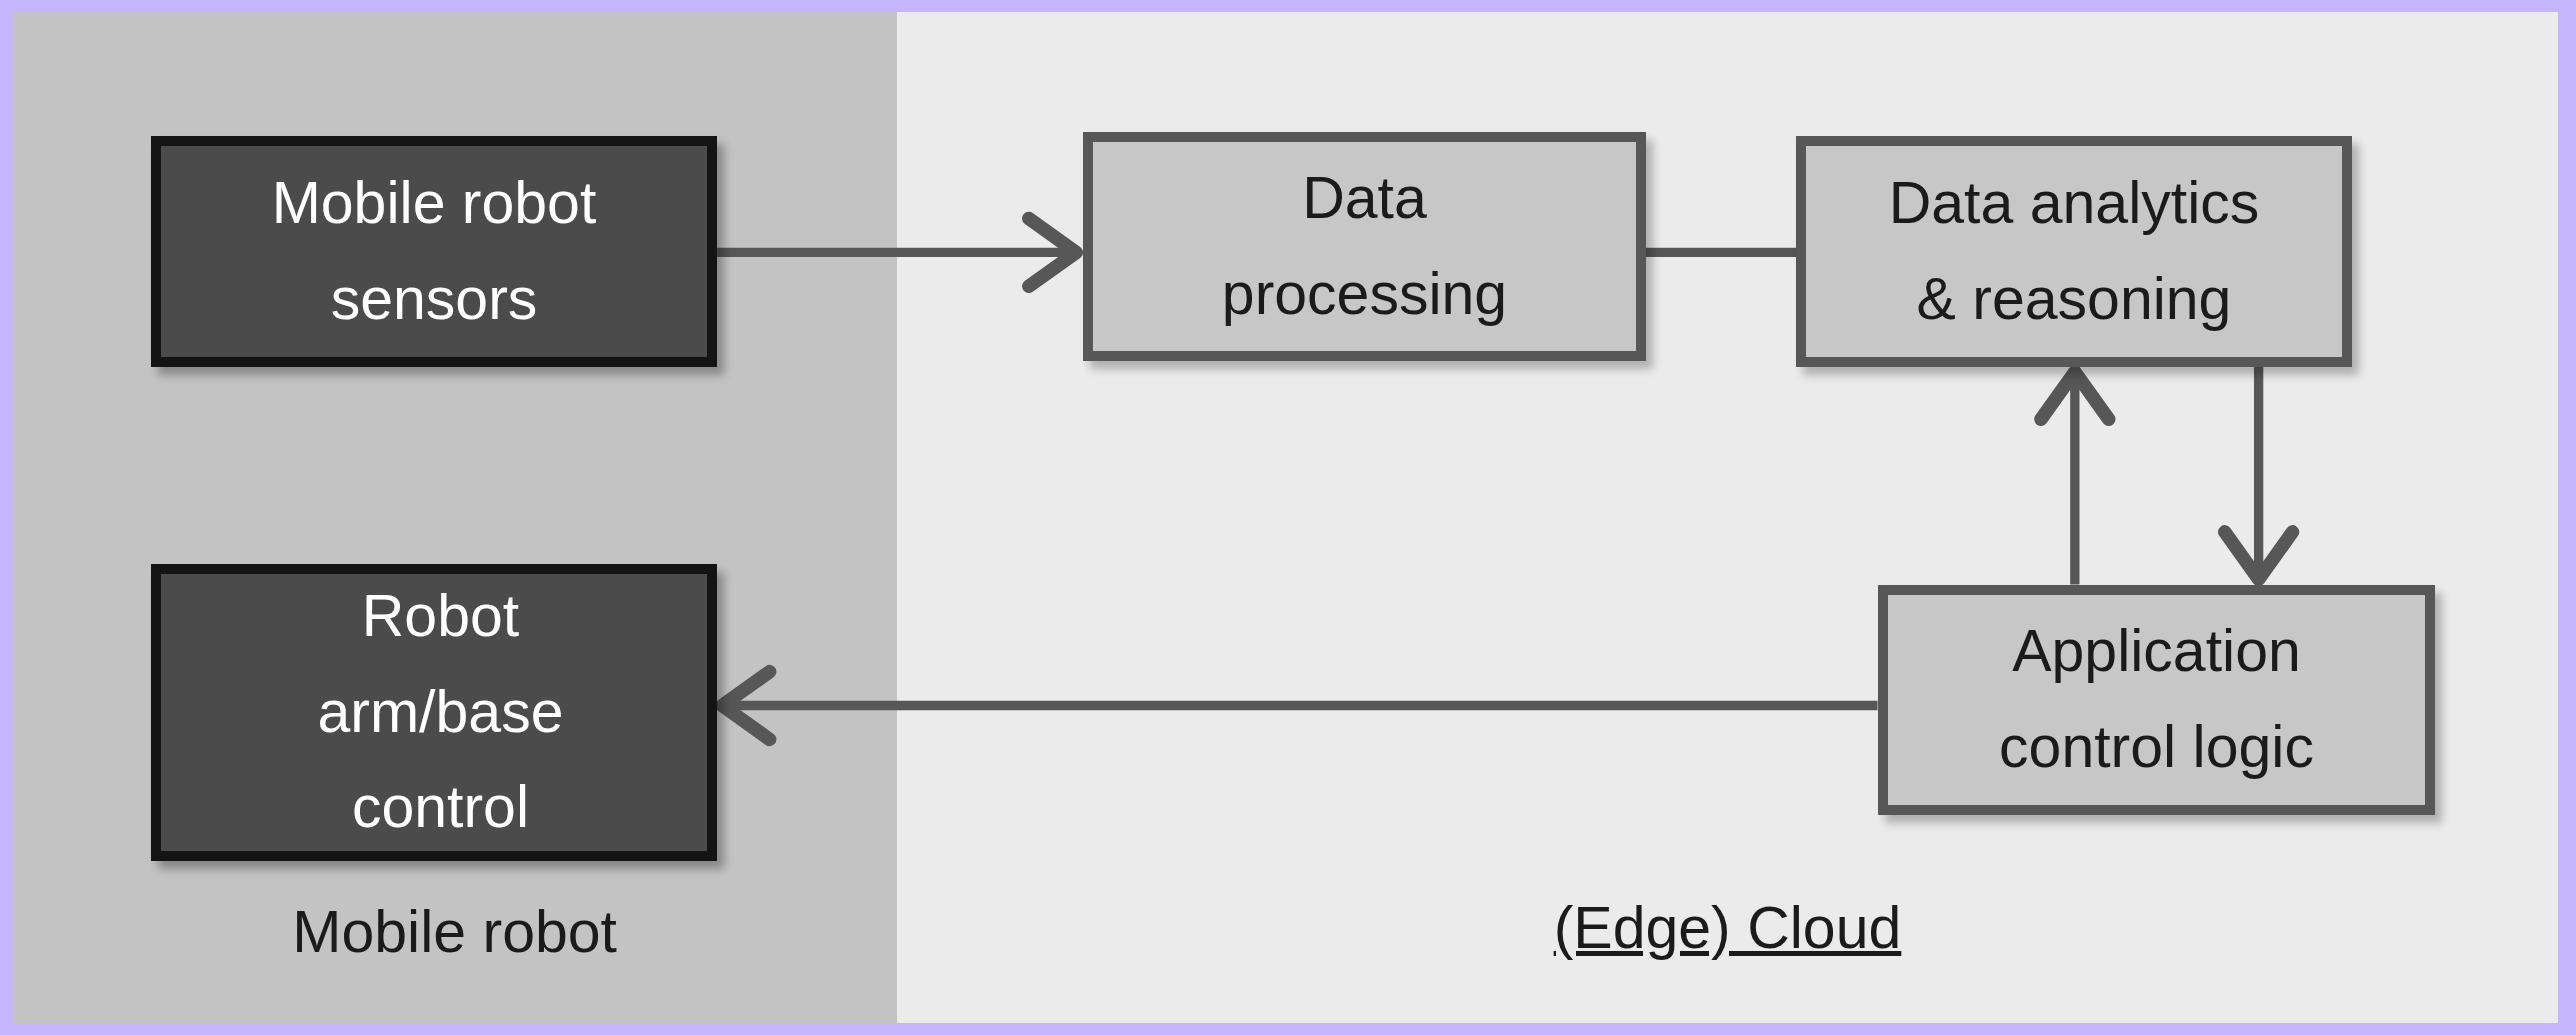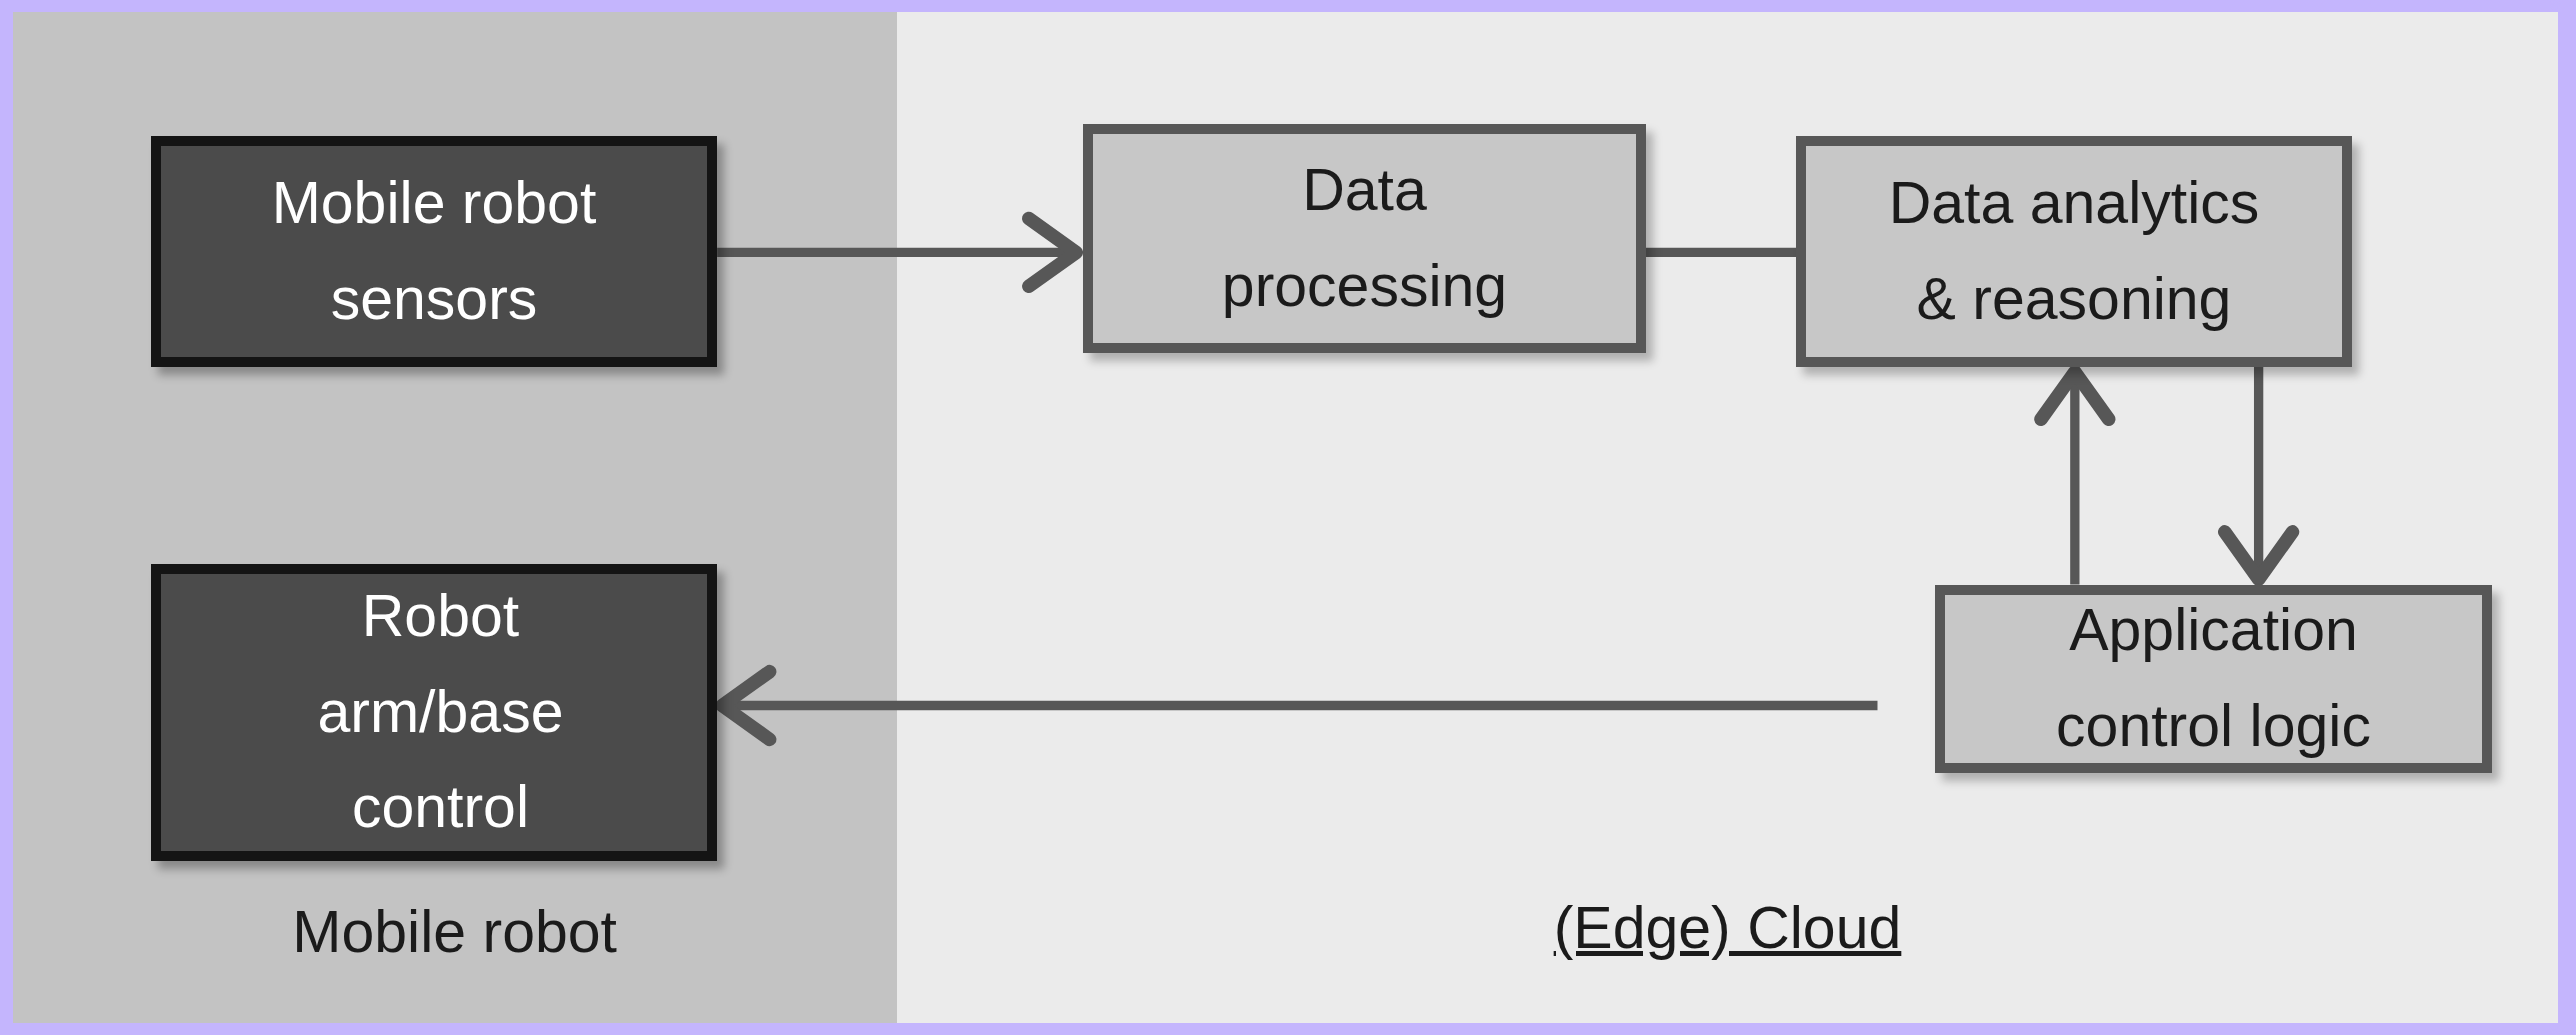--- a/index.html
+++ b/index.html
@@ -61,23 +61,23 @@
     color: #ffffff;
     box-shadow: 6.8px 7.6px 8.5px rgba(0,0,0,0.30);
   }
   .node-light {
     background: #c7c7c7;
     border: 10.2px solid #575757;
     color: #1b1b1b;
     box-shadow: 6.8px 7.6px 8.5px rgba(0,0,0,0.25);
   }
   .node-sensors   { left: 151px;  top: 136px; width: 566px; height: 231px; }
-  .node-procc     { left: 1083px; top: 124px; width: 563px; height: 229px; }
+  .node-procc     { left: 1083px; top: 132px; width: 563px; height: 229px; }
   .node-analytics { left: 1796px; top: 136px; width: 556px; height: 231px; }
-  .node-applogic  { left: 1935px; top: 585px; width: 557px; height: 188px; }
+  .node-applogic  { left: 1878px; top: 585px; width: 557px; height: 230px; }
   .node-robotctl  { left: 151px;  top: 564px; width: 566px; height: 297px; padding-left: 13px; }
   .zone-label {
     position: absolute;
     text-align: center;
     font-size: 59px;
     line-height: 76px;
     height: 76px;
     color: #1b1b1b;
   }
   .zone-label-left  { left: 12.7px;   top: 894px; width: 884px; }

